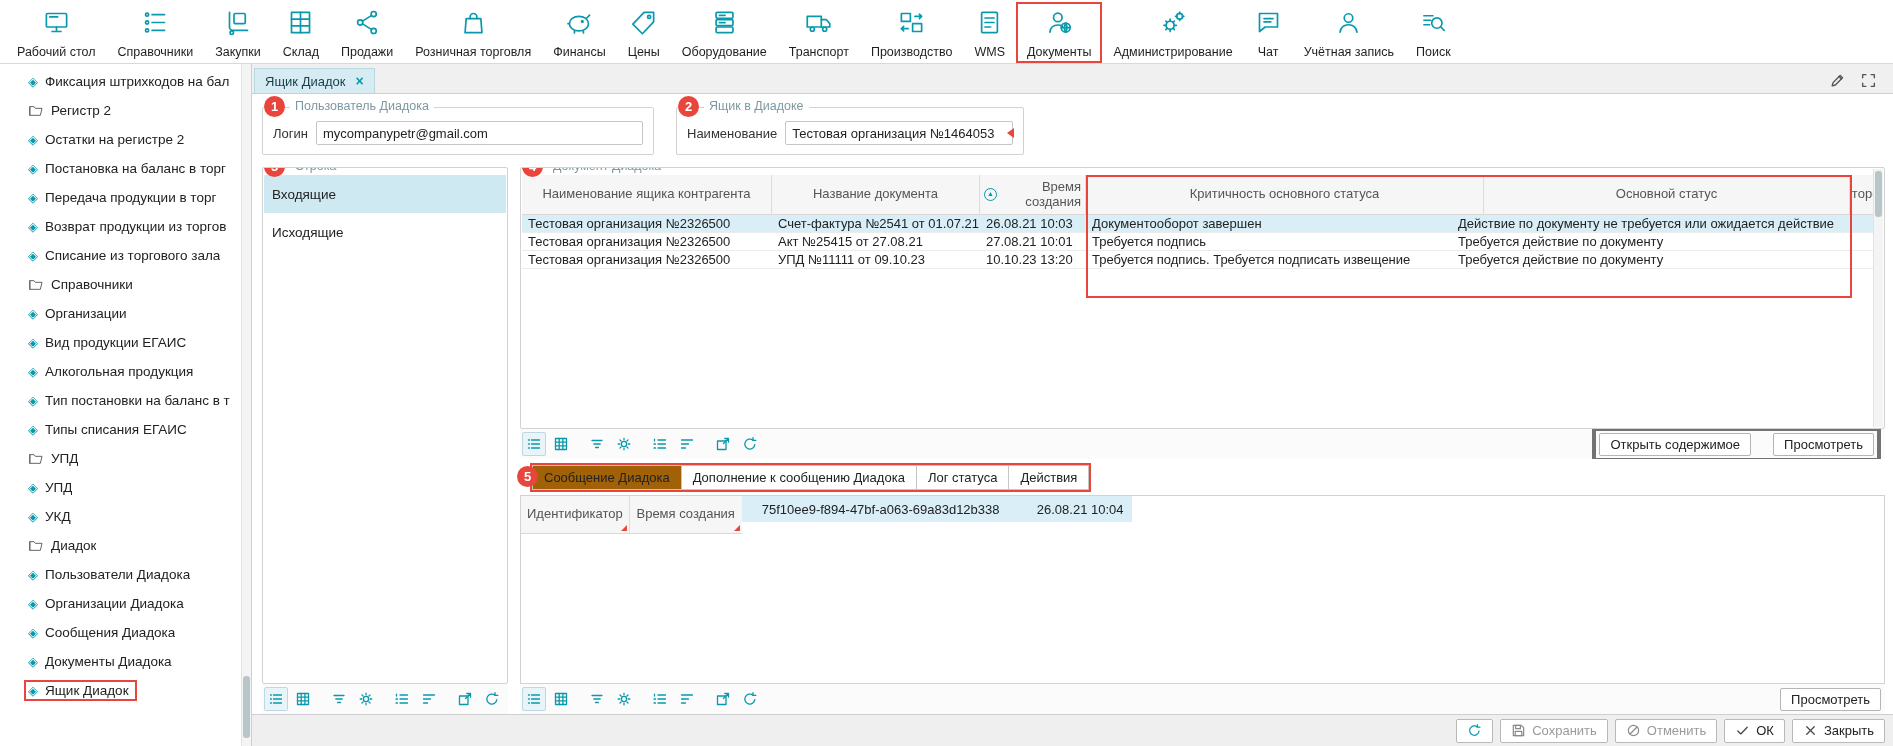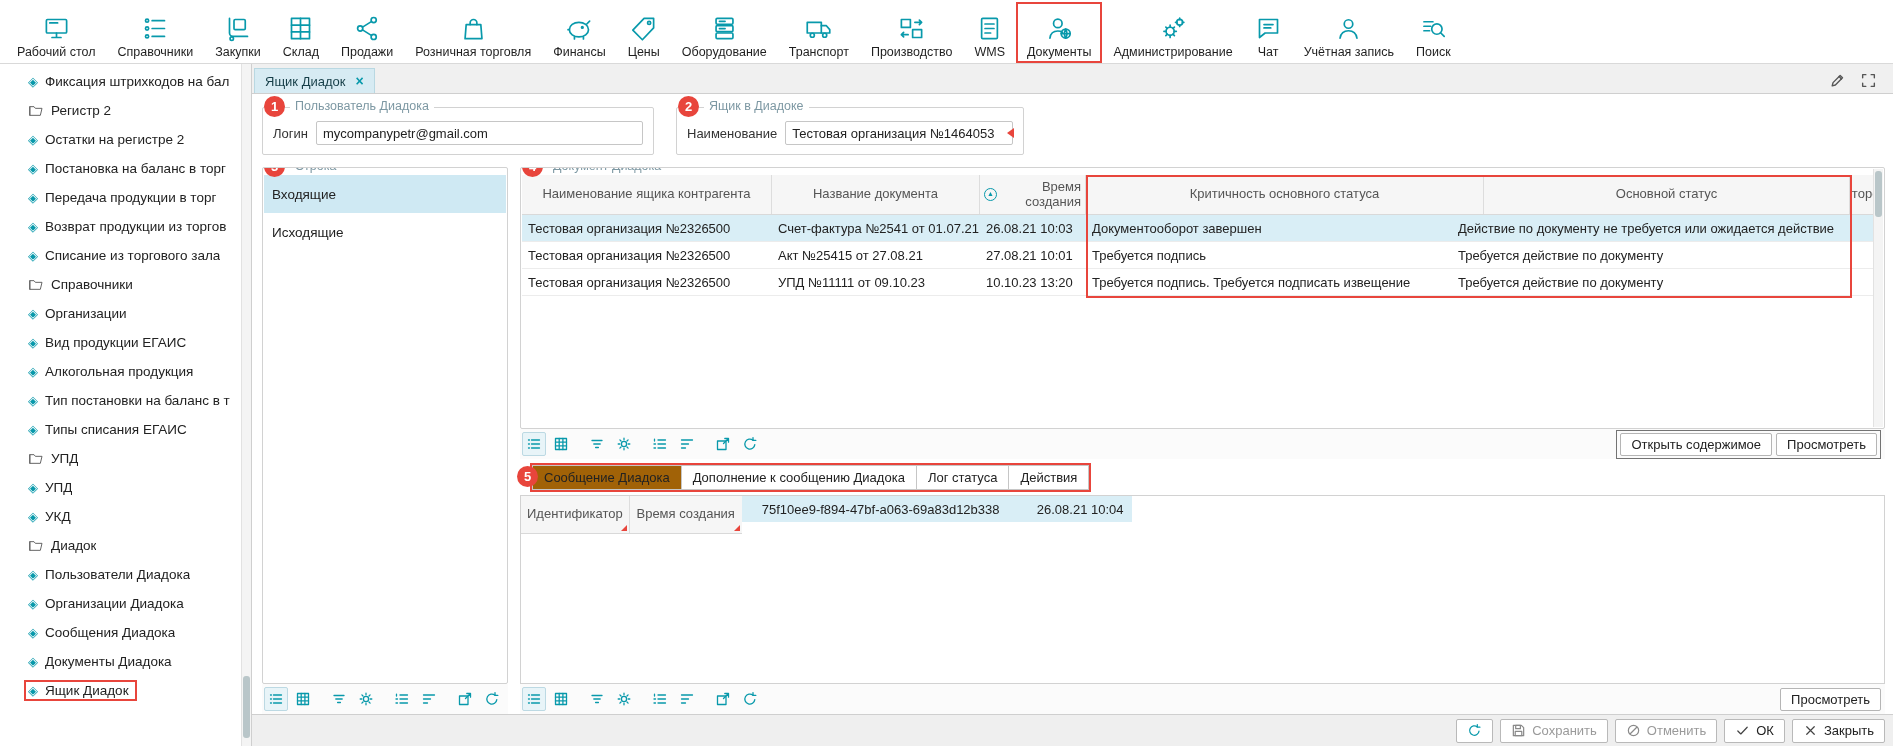--- a/index.html
+++ b/index.html
@@ -3,21 +3,21 @@
 <meta charset="utf-8">
 <title>Ящик Диадок</title>
 <style>
   *{box-sizing:border-box;margin:0;padding:0}
   html,body{width:1893px;height:746px;overflow:hidden}
   body{font-family:"Liberation Sans",sans-serif;font-size:13px;color:#222;background:#fff}
   .app{width:1893px;height:746px;display:flex;flex-direction:column;background:#fff}
 
   
   .topbar{height:64px;flex:0 0 auto;display:flex;align-items:stretch;padding:2px 6px 0 6px;background:#fff;border-bottom:1px solid #d9d9d9;overflow:hidden}
-  .tb-item{display:flex;flex-direction:column;align-items:center;justify-content:flex-end;gap:3px;padding:5px 9px 2px;cursor:pointer;border:2px solid transparent}
+  .tb-item{display:flex;flex-direction:column;align-items:center;justify-content:space-between;gap:3px;padding:5px 9px 2px;cursor:pointer;border:2px solid transparent}
   .tb-item.active{border-color:#e8453c}
   .tb-icon{width:27px;height:27px;color:#0899ab;flex:0 0 auto}
   .tb-icon svg{width:100%;height:100%}
   .tb-label{font-size:12.5px;color:#1f1f1f;white-space:nowrap}
 
   
   .main{flex:1;display:flex;min-height:0}
   .sidebar{width:252px;flex:0 0 auto;position:relative;border-right:1px solid #cfcfcf;padding:3px 11px 0 0;overflow:hidden;background:#fff}
   .side-row{height:29px;display:flex;align-items:center;padding-left:24px;white-space:nowrap;overflow:hidden;cursor:pointer;font-size:13.5px}
   .side-row.folder{padding-left:24px}
@@ -67,35 +67,35 @@
   .dtable{position:relative;height:100%;overflow:hidden}
   .dhead{display:flex;height:40px;background:#f6f6f6;border-bottom:1px solid #d9d9d9}
   .dh{display:flex;align-items:center;justify-content:center;text-align:right;font-size:13px;color:#555;border-right:1px solid #ddd;padding:2px 4px;line-height:1.15;overflow:hidden}
   .dh:last-child{border-right:none}
   .c0{width:250px;flex:0 0 auto}
   .c1{width:208px;flex:0 0 auto}
   .c2{width:106px;flex:0 0 auto}
   .c3{width:366px;flex:0 0 auto}
   .c4{width:398px;flex:0 0 auto}
   .c5{flex:1;min-width:10px}
-  .drow{display:flex;height:27px;align-items:center;border-bottom:1px solid #ececec;font-size:13px;cursor:pointer}
+  .drow{display:flex;height:18px;align-items:center;border-bottom:1px solid #ececec;font-size:13px;cursor:pointer}
   .drow.sel{background:#d9eef6}
   .dc{display:flex;align-items:center;height:100%;padding:0 6px;white-space:nowrap;overflow:hidden}
   .sort-ind{display:inline-flex;align-items:center;justify-content:center;width:13px;height:13px;border-radius:50%;border:1px solid #0899ab;color:#0899ab;font-size:7px;margin-right:4px;flex:0 0 auto}
   .red-overlay-doc{position:absolute;left:564px;top:0;width:766px;height:123px;border:2px solid #e8453c;pointer-events:none;z-index:5}
   .gb-doc .v-scroll{top:1px;bottom:1px;right:1px}
   .gb-doc .v-thumb{top:2px;height:46px}
 
   .strip{height:30px;flex:0 0 auto;display:flex;align-items:center;gap:3px;padding:2px 2px;background:#fbfbfb;overflow:hidden}
   .strip-ic{width:24px;height:24px;padding:3px;color:#0899ab;cursor:pointer;border:1px solid transparent;border-radius:2px;display:flex;flex:0 0 auto}
   .strip-ic svg{width:100%;height:100%}
   .strip-ic.pressed{background:#e8f4f8;border-color:#bcd9e3}
   .strip-ic.gap{margin-left:9px}
   .strip-right{margin-left:auto;display:flex;align-items:center;gap:8px;padding-right:2px}
-  .redbox{border:1px solid #737373;display:flex;gap:4px;padding:2px 3px;align-items:center}
+  .redbox{border:4px solid #737373;display:flex;gap:22px;padding:2px 3px;align-items:center}
   .btn{height:23px;background:#fff;border:1px solid #b5b5b5;border-radius:2px;padding:0 10px;font:13px "Liberation Sans",sans-serif;color:#222;cursor:pointer;white-space:nowrap}
 
   .dtabs{flex:0 0 auto;display:flex;align-items:center;margin-top:3px;position:relative;height:30px;padding-left:10px}
   .dtabs .badge{position:absolute;left:-3px;top:4px}
   .redbox2{border:2px solid #e8453c;display:inline-flex;align-items:stretch}
   .dtab{padding:4px 11px;border:1px solid #c6c6c6;border-left:none;background:#fff;font-size:13px;cursor:pointer;white-space:nowrap}
   .dtab:first-child{border-left:1px solid #c6c6c6}
   .dtab.active{background:#a16207}
 
   .mtable{flex:1;min-height:0;border:1px solid #d2d2d2;margin-top:3px;display:flex;flex-direction:row;background:#fff;position:relative;overflow:hidden}

